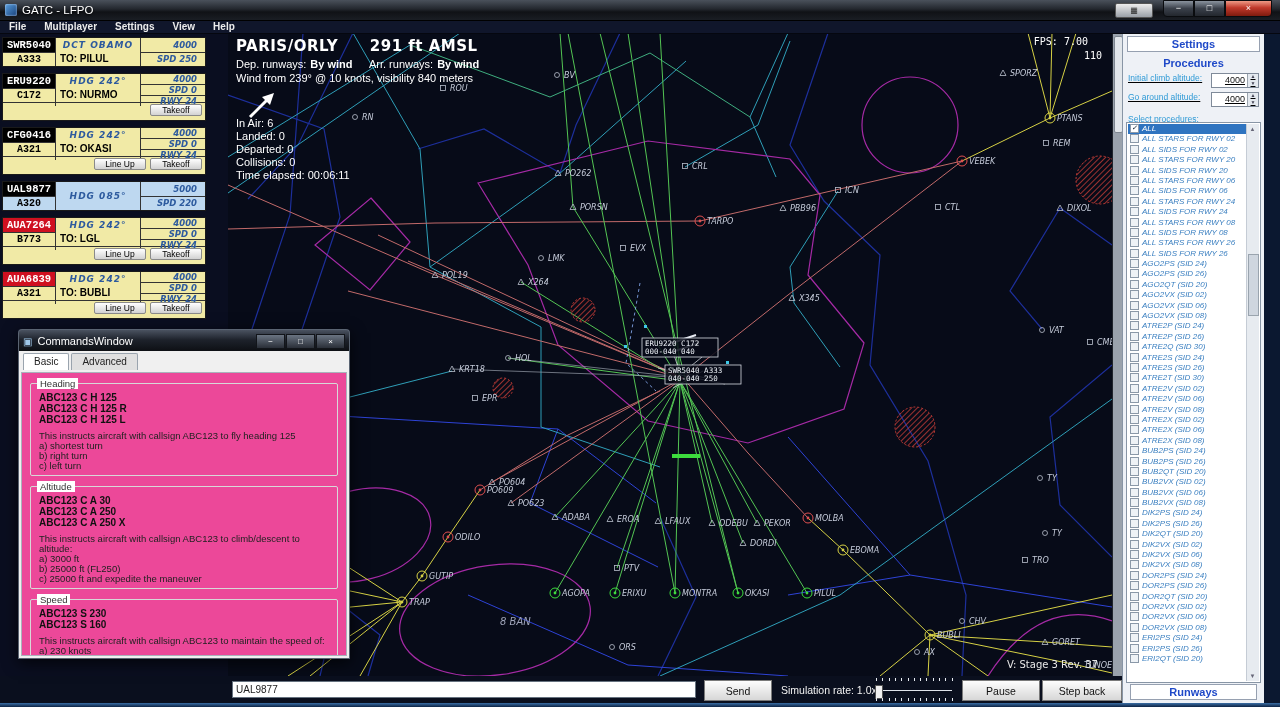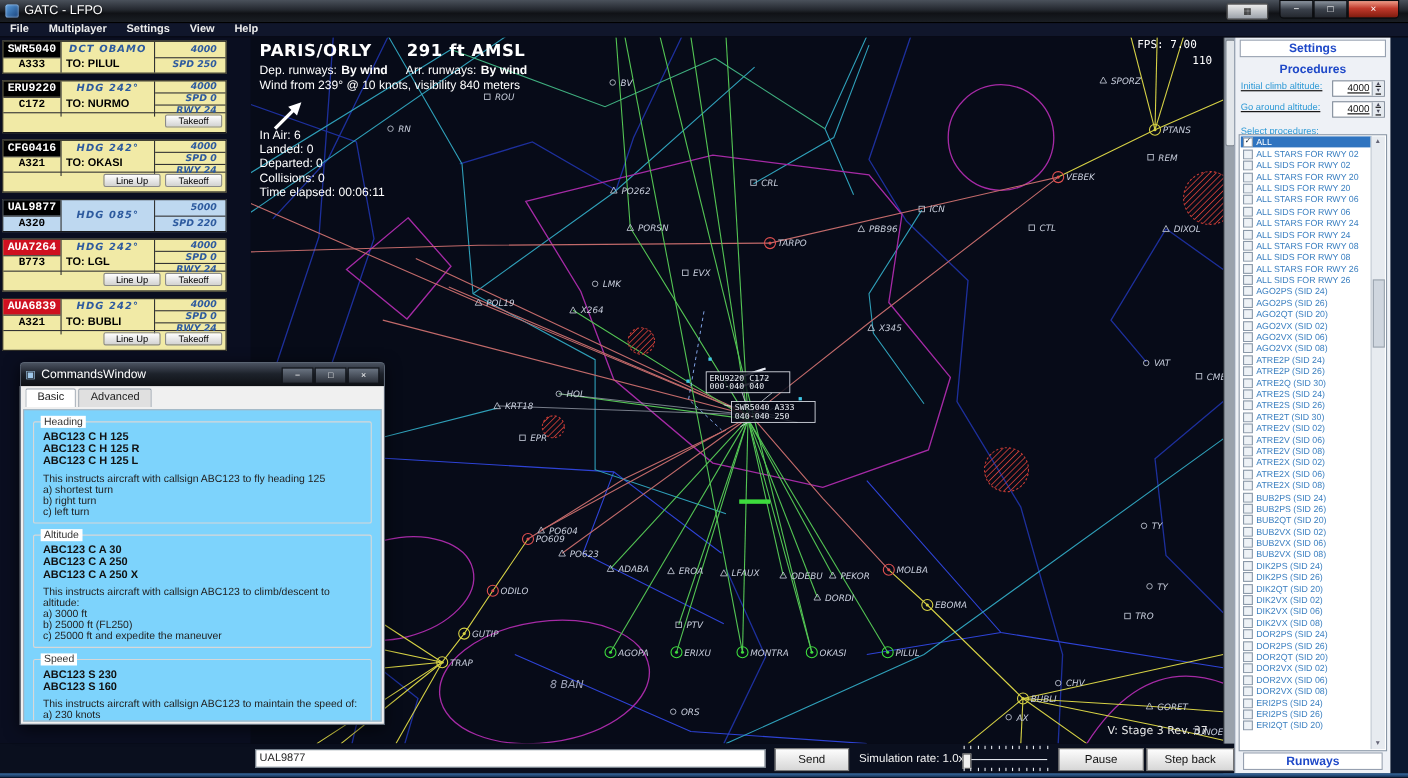--- a/index.html
+++ b/index.html
@@ -78,21 +78,21 @@
   .cmd-icon{color:#9fc7e8;font-size:10px;margin-right:5px;}
   .cmd-btns{margin-left:auto;display:flex;gap:1px;}
   .cmd-btn{width:27px;height:13px;background:linear-gradient(#6a7482,#2a2f38);
       border:1px solid #12151a;color:#fff;font-size:8px;display:flex;align-items:center;justify-content:center;}
   .cmd-body{position:absolute;left:0;right:0;top:22px;bottom:0;background:#f0f0f0;
       border:1px solid #5a6472;border-top:none;padding:2px;}
   .tabs{height:17px;display:flex;padding-left:2px;}
   .tab{padding:2px 10px;font-size:10px;border:1px solid #9aa4ae;border-bottom:none;
       border-radius:2px 2px 0 0;background:#e0e0e0;color:#222;margin-right:2px;}
   .tab.active{background:#fff;}
-  .tab-content{position:absolute;top:21px;left:2px;right:2px;bottom:2px;background:#7dd3fc;
+  .tab-content{position:absolute;top:21px;left:2px;right:2px;bottom:2px;background:#ec4899;
       border:1px solid #aab2bc;overflow:hidden;padding:6px 6px 0;}
   .group{position:relative;border:1px solid #d8d8d8;border-radius:2px;margin:4px 2px 10px;padding:8px 8px 4px;}
   .group-label{position:absolute;top:-6px;left:6px;background:#fff;padding:0 3px;font-size:9.5px;color:#333;}
   .cmd-line{font:bold 10px "Liberation Sans",sans-serif;color:#111;line-height:11px;}
   .desc-block{margin-top:6px;}
   .desc-line{font-size:9.5px;color:#222;line-height:10px;}
   
   .vscroll{position:absolute;left:1112px;top:33px;width:10px;bottom:4px;background:#9aa2ac;border-left:1px solid #20242c;}
   .vthumb{position:absolute;top:3px;left:1px;width:7px;height:95px;background:#e2e6ea;border-radius:2px;border:1px solid #7d858f;}
   .panel{position:absolute;left:1122px;width:141px;top:33px;bottom:4px;background:#eef1f6;border-left:1px solid #8895a5;z-index:2;}
@@ -101,21 +101,21 @@
   .proc-title{text-align:center;font:bold 11px "Liberation Sans",sans-serif;color:#1f49c8;margin:5px 0 2px;}
   .row-label{display:flex;justify-content:space-between;align-items:flex-start;margin:4px 5px 0;text-decoration:underline;}
   .lbl{font-size:8.5px;color:#2f9ad6;}
   .spin{width:46px;height:13px;background:#fff;border:1px solid #7f8a99;display:flex;}
   .spin .v{flex:1;font-size:9px;text-align:right;padding-right:2px;color:#111;line-height:12px;}
   .spin .ud{width:10px;display:flex;flex-direction:column;border-left:1px solid #9aa4ae;background:#e4e9ef;}
   .spin .ud span{flex:1;font-size:5px;line-height:5px;text-align:center;color:#445;}
   .select-label{margin:7px 5px 2px;font-size:8.5px;color:#2f9ad6;}
   .listbox{position:absolute;top:89px;left:3px;right:3px;bottom:20px;background:#fff;border:1px solid #8895a5;overflow:hidden;}
   .list-inner{position:absolute;top:1px;left:1px;right:13px;bottom:1px;}
-  .li{display:flex;align-items:flex-end;height:10.4px;font-size:8px;color:#3a7fc0;white-space:nowrap;overflow:hidden;}
+  .li{display:flex;align-items:flex-start;height:10.4px;font-size:8px;color:#3a7fc0;white-space:nowrap;overflow:hidden;font-style:italic;}
   .li .cb{width:7px;height:7px;border:1px solid #8a98a8;background:#eef2f6;margin:0 3px 0 2px;flex:none;
       font-size:7px;line-height:6px;text-align:center;color:#123;}
   .li.sel{background:#2f74c0;color:#fff;}
   .li.sel .cb{background:#fff;}
   .list-scroll{position:absolute;top:1px;bottom:1px;right:1px;width:12px;background:#e7ebf0;border-left:1px solid #c5ccd5;}
   .ls-arrow{position:absolute;left:0;width:11px;height:10px;font-size:6px;text-align:center;color:#667;line-height:10px;}
   .ls-thumb{position:absolute;left:1px;width:9px;top:130px;height:60px;background:#cfd6df;border:1px solid #9aa4ae;}
   .runways-header{position:absolute;bottom:3px;left:3px;right:3px;}
   
   .bottombar{position:absolute;left:0;top:676px;width:1122px;height:27px;background:#0a0f1e;z-index:10;}

